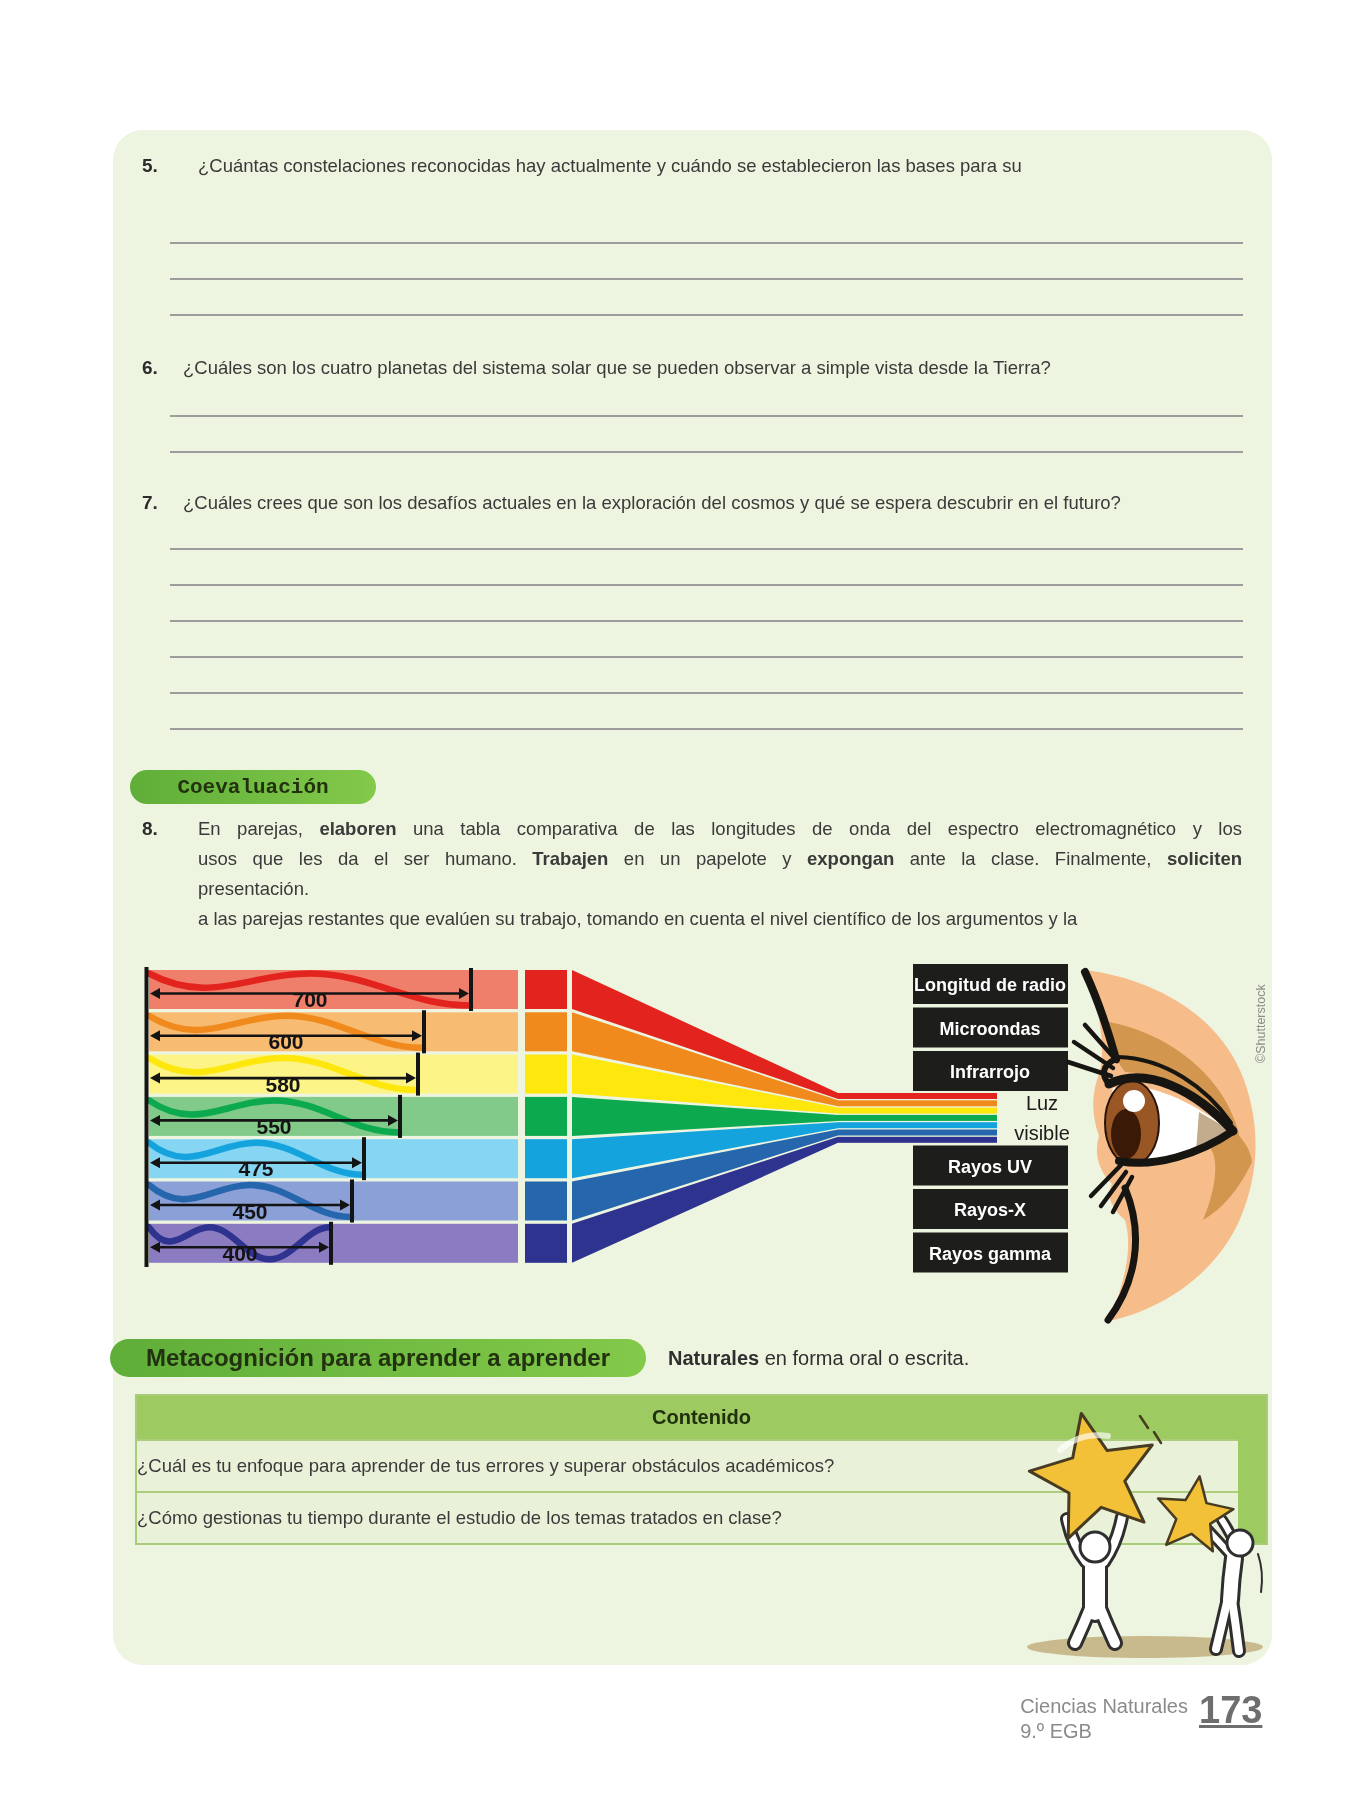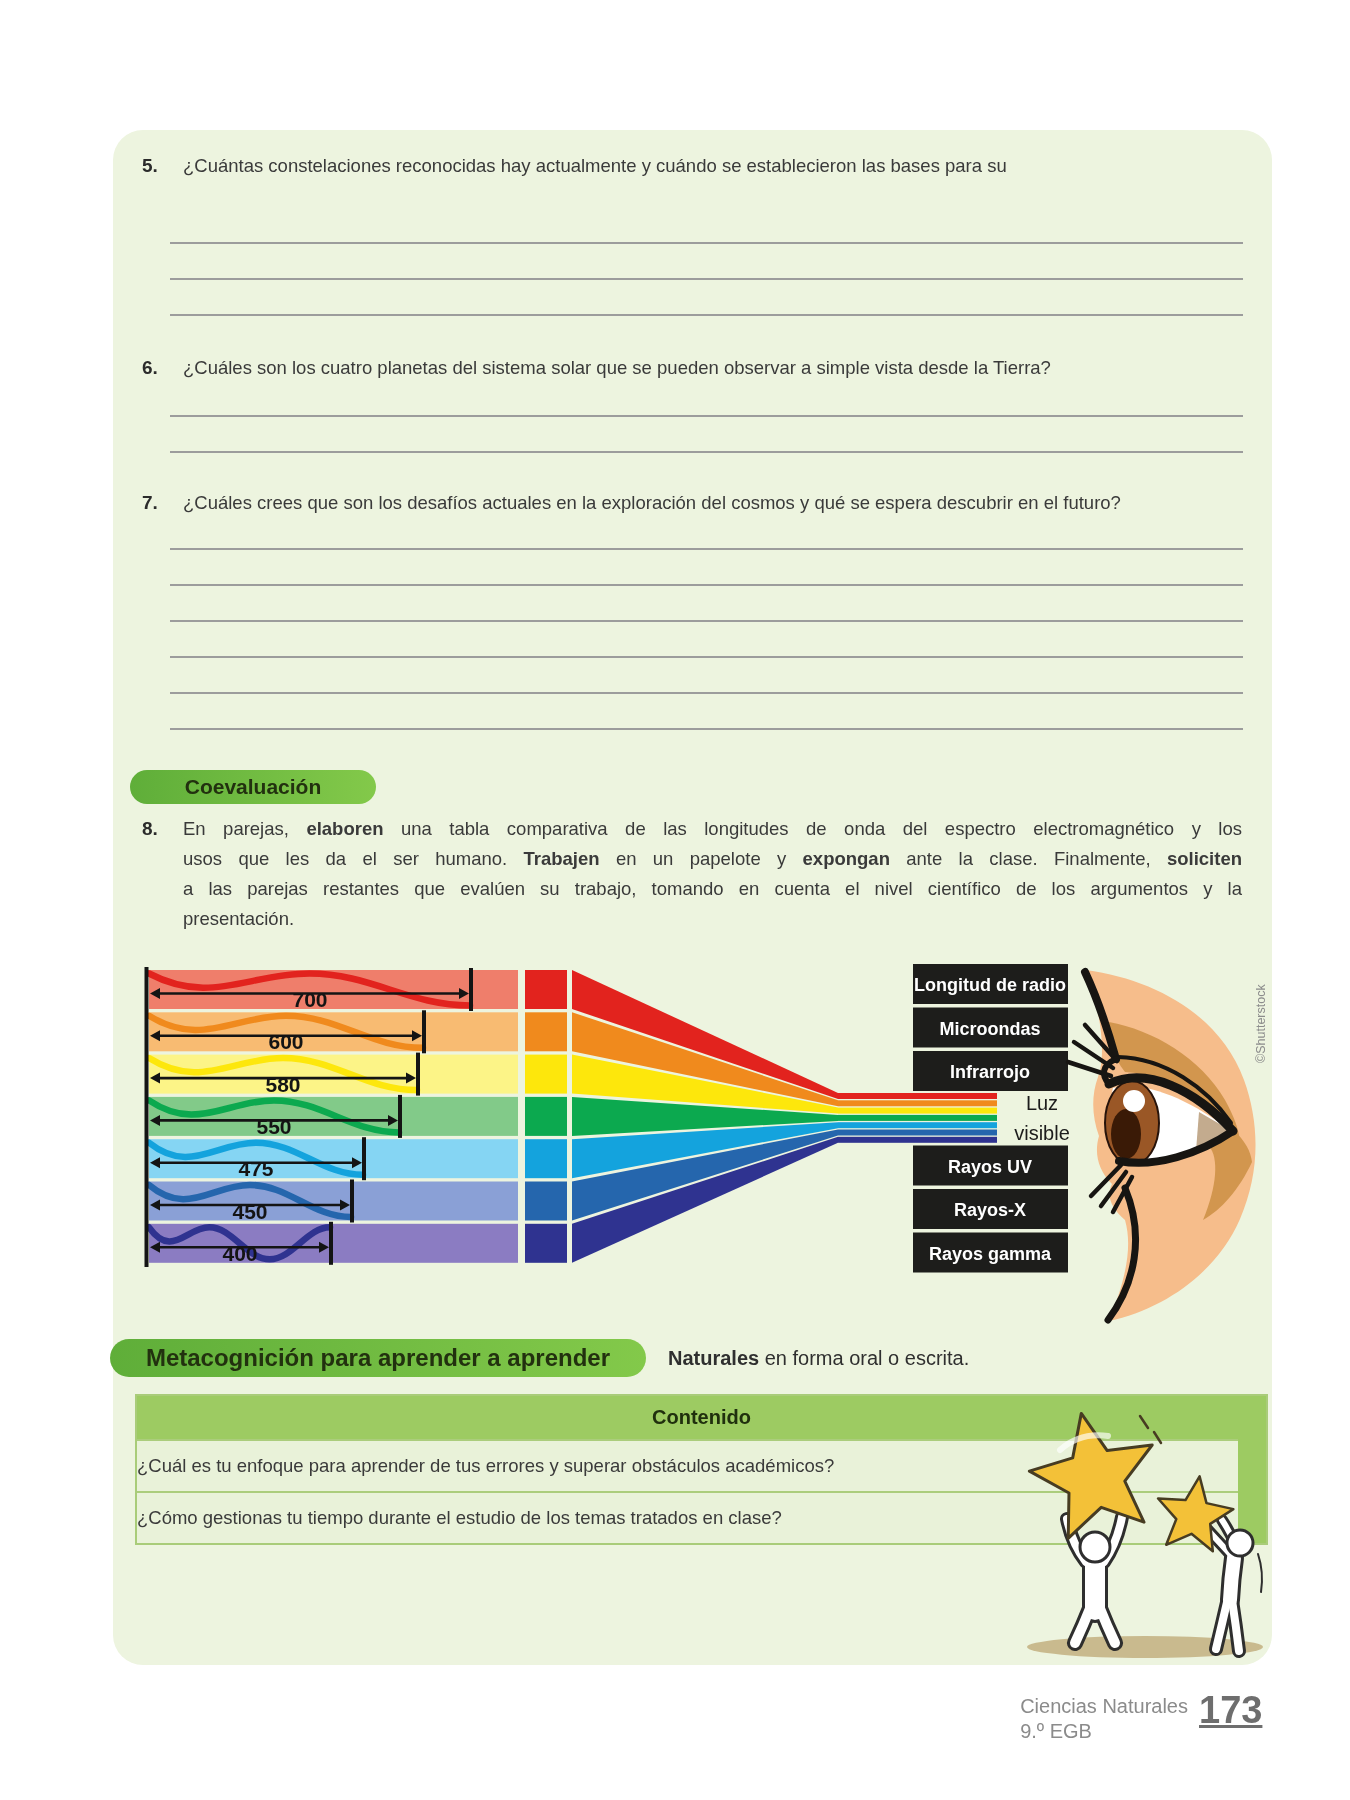--- a/index.html
+++ b/index.html
@@ -5,29 +5,29 @@
   html,body{margin:0;padding:0;}
   body{
     width:1350px;height:1800px;position:relative;background:#ffffff;
     font-family:"Liberation Sans",sans-serif;overflow:hidden;
   }
   .panel{position:absolute;left:113px;top:130px;width:1159px;height:1535px;
     background:#edf4df;border-radius:30px;}
   .qnum{position:absolute;left:142px;width:36px;font-weight:bold;font-size:19px;
     color:#2b2b2b;line-height:30px;}
   .qtext{position:absolute;left:183px;width:1059px;font-size:18.5px;color:#3a3a3a;}
-  .lh30 .jline{line-height:30px;}
+  .lh30 .jline{line-height:30px;margin-left:15px;}
   .lh24 .jline{line-height:24px;}
   .jline{text-align:justify;text-align-last:justify;}
   .jline:last-child{text-align-last:auto;}
   .rule{position:absolute;left:170px;width:1073px;height:0;border-top:2px solid #9c9c9c;}
   .pill{position:absolute;background:linear-gradient(90deg,#5fae39,#83c94a);
     border-radius:19px;display:flex;align-items:center;justify-content:center;
     font-weight:bold;color:#22310f;}
-  #pill-co{left:130px;top:770px;width:246px;height:34px;font-size:21px;}
+  #pill-co{left:130px;top:770px;width:246px;height:34px;font-size:21px;font-family:Liberation Mono, monospace;}
   #pill-meta{left:110px;top:1339px;width:536px;height:38px;font-size:24px;}
   .instruction{position:absolute;left:668px;top:1347px;font-size:20px;color:#2f2f2f;}
   .mtable{position:absolute;left:135px;top:1394px;width:1133px;
     border:2px solid #a9cc79;background:#e9f2d9;box-sizing:border-box;}
   .thead{height:43px;background:#9dcb62;display:flex;align-items:center;
     justify-content:center;font-weight:bold;font-size:20px;color:#20300e;}
   .trow{height:50px;display:flex;align-items:center;padding-left:0;
     padding-right:160px;font-size:18.5px;color:#3a3a3a;border-top:2px solid #abcd7c;}
   .green-col{position:absolute;right:0;top:43px;bottom:0;width:28px;background:#9dcb62;}
   .footer-text{position:absolute;right:162px;top:1694px;text-align:left;
@@ -73,22 +73,22 @@
 <div class="rule" style="top:692px"></div>
 <div class="rule" style="top:728px"></div>
 
 <div class="pill" id="pill-co">
   <span>Coevaluación</span>
 </div>
 <div class="qnum" style="top:814px">8.</div>
 <div class="qtext lh30" style="top:814px">
     <div class="jline">En parejas, <b>elaboren</b> una tabla comparativa de las longitudes de onda del espectro electromagnético y los</div>
     <div class="jline">usos que les da el ser humano. <b>Trabajen</b> en un papelote y <b>expongan</b> ante la clase. Finalmente, <b>soliciten</b></div>
+    <div class="jline">presentación.</div>
     <div class="jline">a las parejas restantes que evalúen su trabajo, tomando en cuenta el nivel científico de los argumentos y la</div>
-    <div class="jline">presentación.</div>
   </div>
 
 <svg id="spectrum-svg" width="1160" height="380" viewBox="0 0 1160 380">
   <g id="spec-dyn">
       <rect x="36" y="10" width="369" height="39" fill="#ef7e6b"></rect>
       <rect x="412" y="10" width="42" height="39" fill="#e2231e"></rect>
       <polygon points="459,10 725,133 725,139 459,49" fill="#e2231e"></polygon>
       <rect x="725" y="133" width="159" height="6" fill="#e2231e"></rect>
       <path d="M 36 13.5 C 97.0 45.5 135.5 13.5 196.5 13.5 C 257.5 13.5 296.0 45.5 357.0 45.5" fill="none" stroke="#e2231e" stroke-width="6.5" stroke-linecap="round"></path>
       <line x1="46" y1="33.5" x2="348" y2="33.5" stroke="#141414" stroke-width="2.6"></line>

